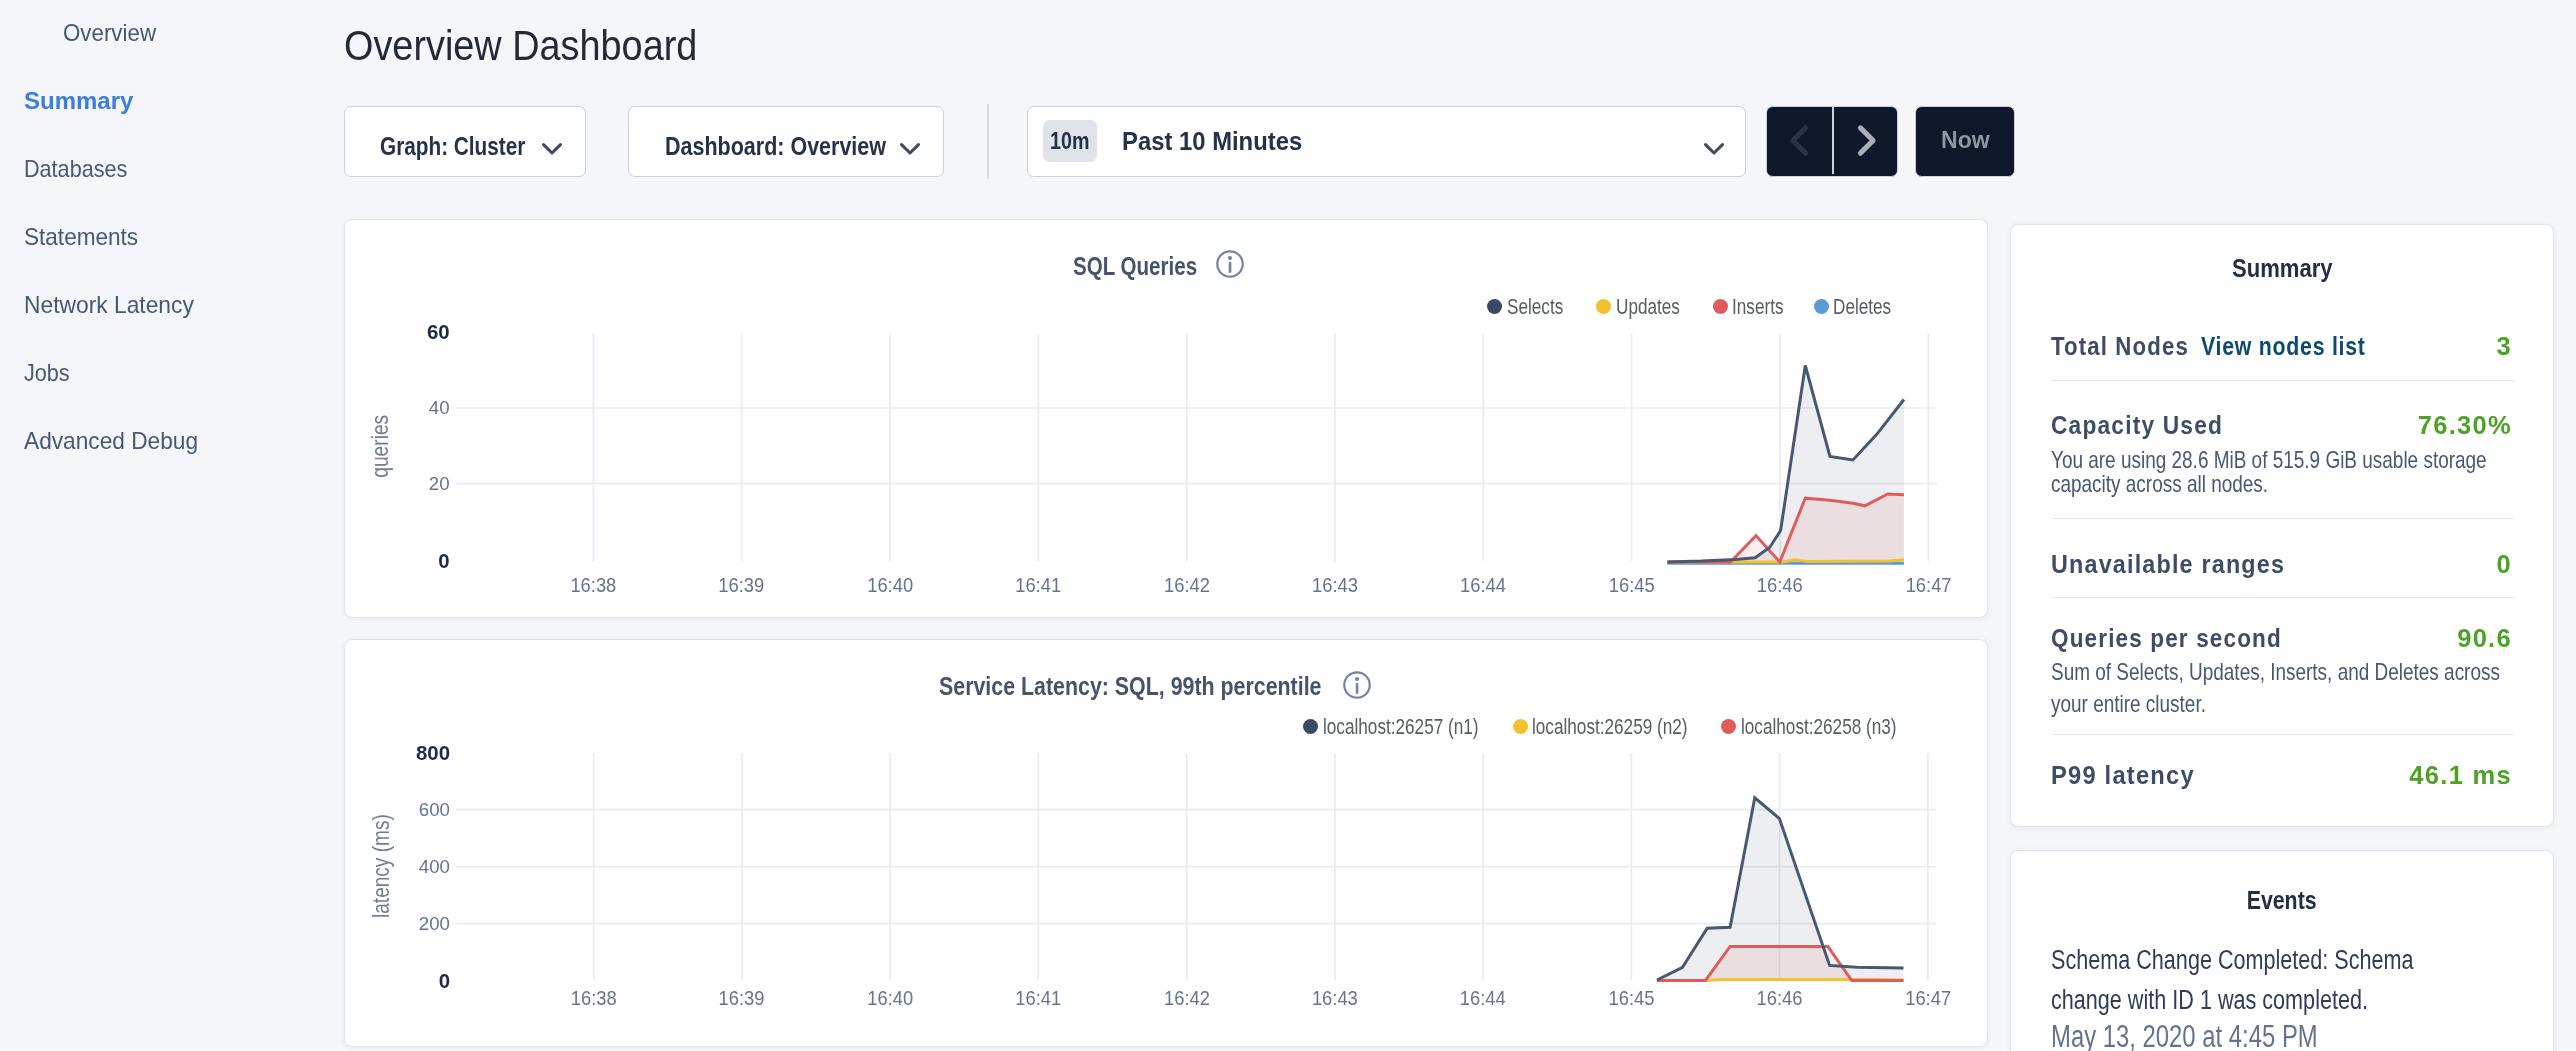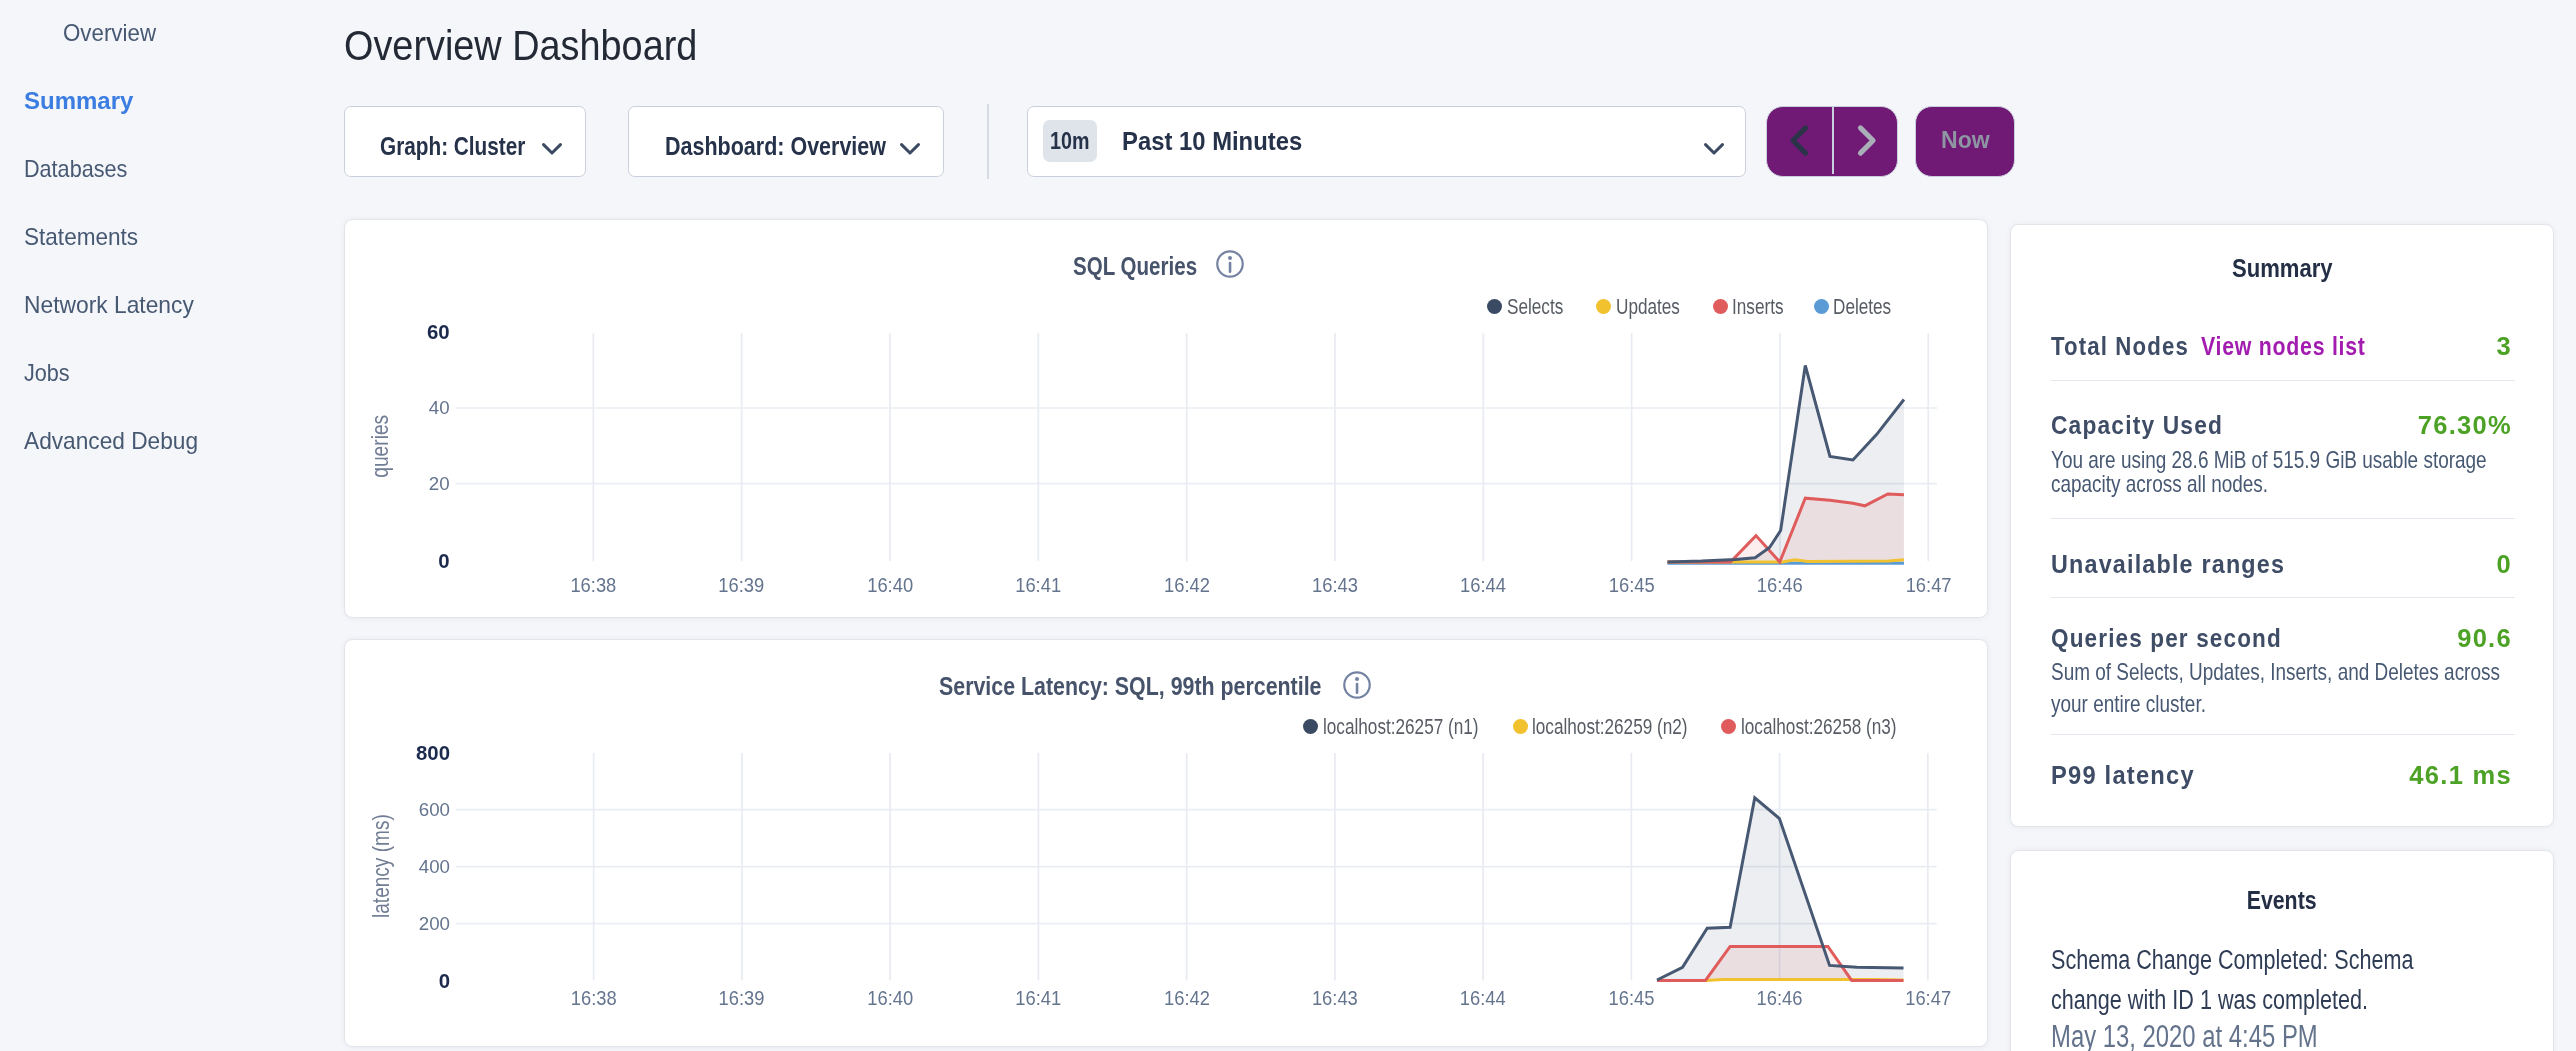--- a/index.html
+++ b/index.html
@@ -7,21 +7,21 @@
 .abs { position:absolute; }
 #page { position:relative; width:2576px; height:1051px; }
 .sx { display:inline-block; transform-origin:0 50%; white-space:nowrap; }
 
 
 .nav { position:absolute; left:24px; font-size:24px; line-height:24px; color:#475872; }
 .nav.active { color:#3b7de1; font-weight:bold; }
 
 
 .ctl { position:absolute; top:106px; height:71px; border:1.7px solid #c9cfdc; border-radius:6.8px; background:#fff; }
-.ctl-gray { background:#701a75;border-radius:17px; }
+.ctl-gray { background:#0f172a; }
 .ctl-label { font-size:25.5px; line-height:25.5px; font-weight:bold; color:#26324a; }
 
 
 .card { position:absolute; background:#fff; border:1.7px solid #e2e4e9; border-radius:8.5px; box-shadow:0 0.9px 5.1px rgba(70,80,100,0.07); }
 
 .chart-title { position:absolute; font-size:26px; line-height:26px; font-weight:bold; color:#46536b; }
 .leg-dot { position:absolute; width:15.3px; height:15.3px; border-radius:50%; }
 .leg-t { position:absolute; font-size:22px; line-height:22px; color:#575c64; }
 
 .sum-h { position:absolute; font-size:25.5px; line-height:25.5px; font-weight:bold; color:#3e4c66; letter-spacing:1.3px; }
@@ -193,21 +193,21 @@
         <text x="1687" y="430" lengthAdjust="spacingAndGlyphs" textLength="54">16:46</text>
         <text x="1862" y="430" lengthAdjust="spacingAndGlyphs" textLength="54">16:47</text>
       </g>
       <text x="51" y="266" font-family="Liberation Sans, sans-serif" font-size="28" fill="#717d94" text-anchor="middle" lengthAdjust="spacingAndGlyphs" textLength="122" transform="rotate(-90 51 266)">latency (ms)</text>
     </svg>
   </div>
 
   <div class="card" id="summary" style="left:2010px; top:224px; width:544px; height:603px;">
     <div class="ctitle" style="top:30px;"><span class="sx" style="transform:scaleX(0.85); transform-origin:50% 50%;">Summary</span></div>
     <div class="sum-h" style="left:40px; top:109px;"><span class="sx" style="transform:scaleX(0.871);">Total Nodes</span></div>
-    <div class="abs" style="left:190px; top:109px; font-size:25.5px; line-height:25.5px; font-weight:bold; letter-spacing:0.9px; color:#a21caf;"><span class="sx" style="transform:scaleX(0.835);">View nodes list</span></div>
+    <div class="abs" style="left:190px; top:109px; font-size:25.5px; line-height:25.5px; font-weight:bold; letter-spacing:0.9px; color:#0c4a6e;"><span class="sx" style="transform:scaleX(0.835);">View nodes list</span></div>
     <div class="sum-v" style="top:109px;">3</div>
     <div class="divider" style="top:155px;"></div>
     <div class="sum-h" style="left:40px; top:188px;"><span class="sx" style="transform:scaleX(0.893);">Capacity Used</span></div>
     <div class="sum-v" style="top:188px;">76.30%</div>
     <div class="sum-b" style="top:223px;"><span class="sx" style="transform:scaleX(0.79);">You are using 28.6 MiB of 515.9 GiB usable storage</span></div>
     <div class="sum-b" style="top:247px;"><span class="sx" style="transform:scaleX(0.79);">capacity across all nodes.</span></div>
     <div class="divider" style="top:293px;"></div>
     <div class="sum-h" style="left:40px; top:327px;"><span class="sx" style="transform:scaleX(0.915);">Unavailable ranges</span></div>
     <div class="sum-v" style="top:327px;">0</div>
     <div class="divider" style="top:372px;"></div>

